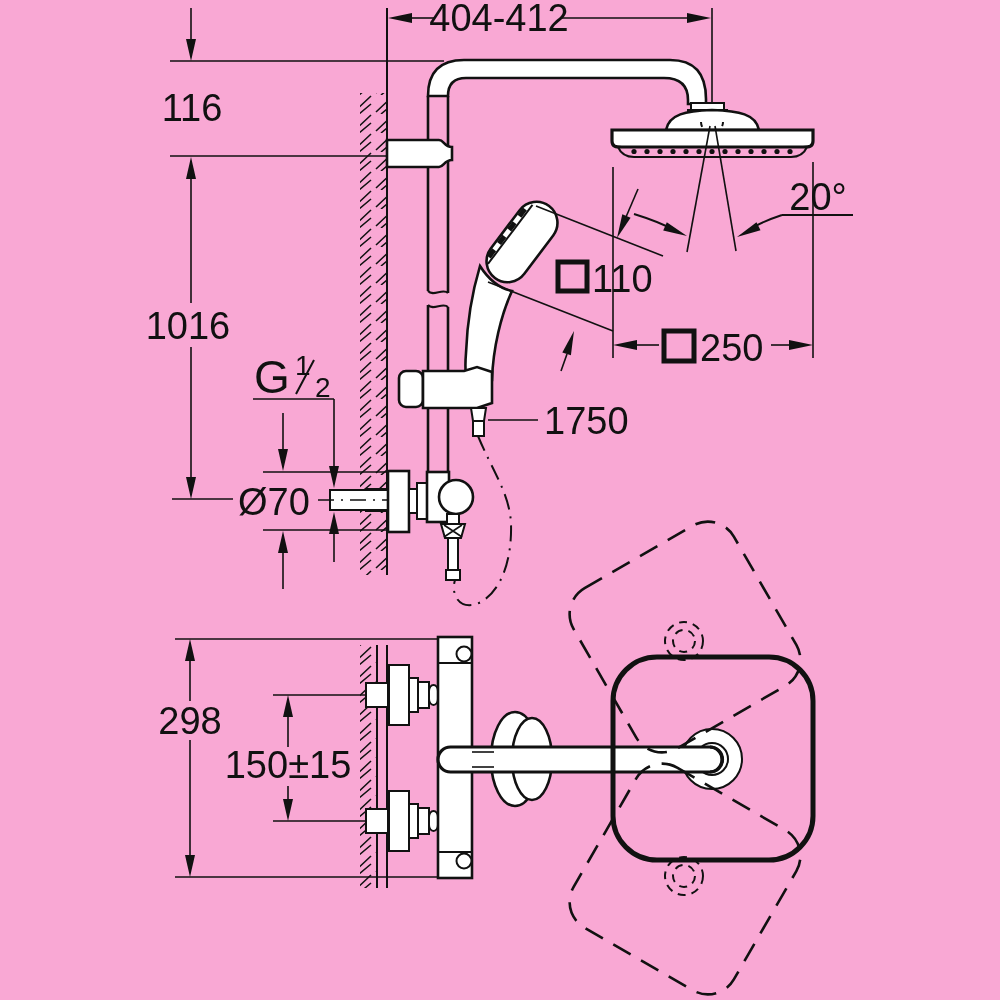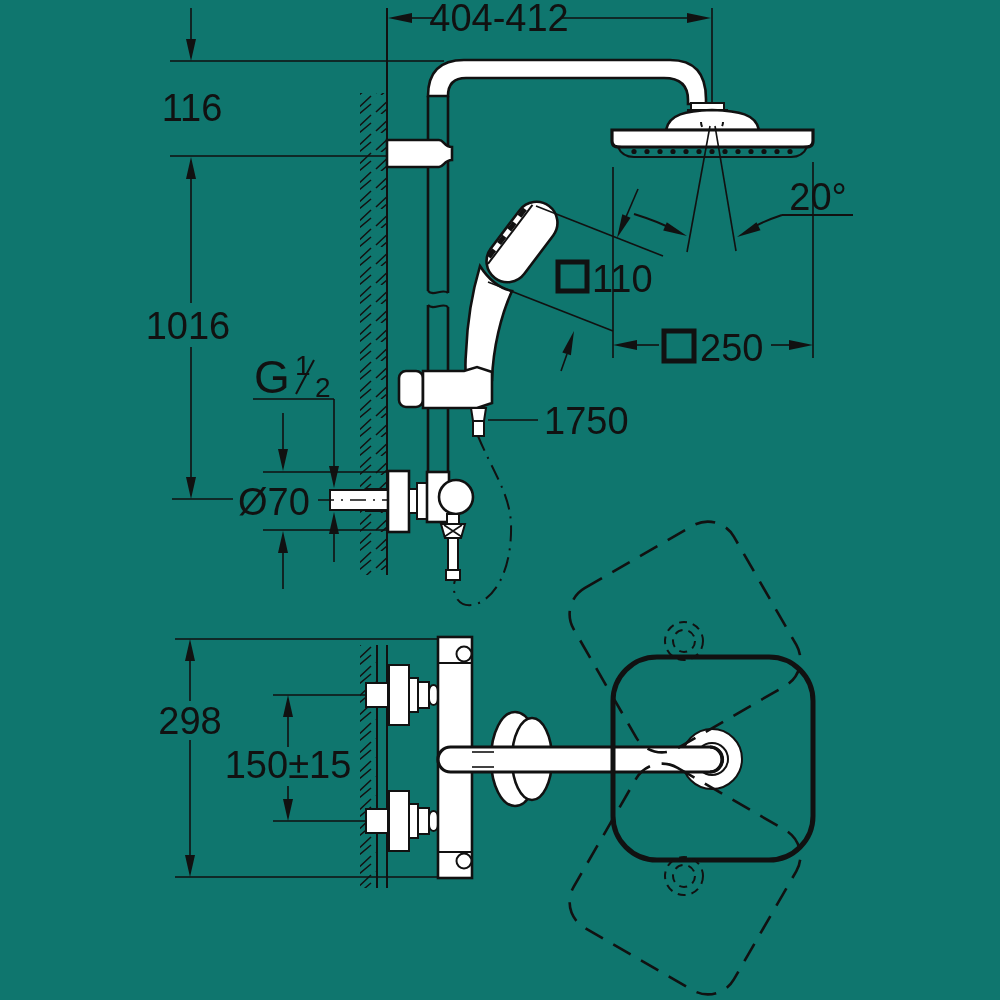--- a/index.html
+++ b/index.html
@@ -1,16 +1,16 @@
 <!DOCTYPE html>
 <html><head>
 <meta charset="utf-8">
 <style>
   html,body{margin:0;padding:0;background:#fff;}
-  #stage{position:relative;width:1000px;height:1000px;background:#0f766e;overflow:hidden;}
+  #stage{position:relative;width:1000px;height:1000px;background:#f9a8d4;overflow:hidden;}
   svg{display:block;}
   text{font-family:"Liberation Sans","DejaVu Sans",sans-serif;fill:#111;}
   .dim{font-size:38px;}
   .dimS{font-size:28px;}
   .dimG{font-size:46px;}
   .ln15{stroke:#111;stroke-width:1.6;fill:none;}
   .ln2{stroke:#111;stroke-width:2;fill:none;}
   .ln25{stroke:#111;stroke-width:2.6;fill:none;}
   .ln3{stroke:#111;stroke-width:3.2;fill:none;}
   .ln5{stroke:#111;stroke-width:5;fill:none;}

